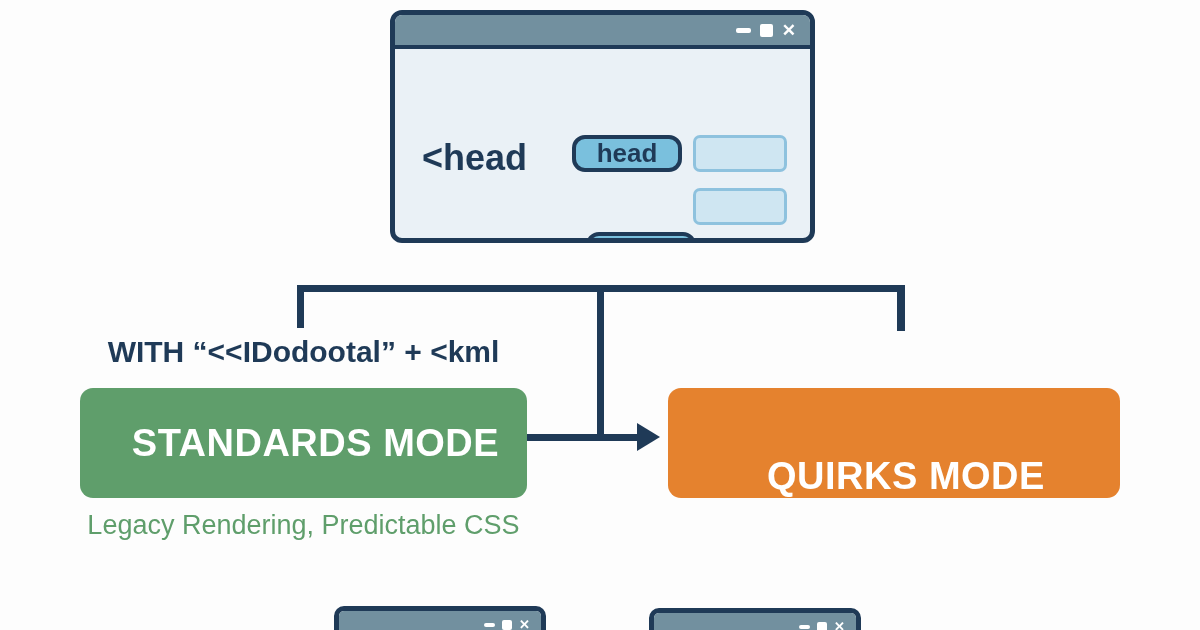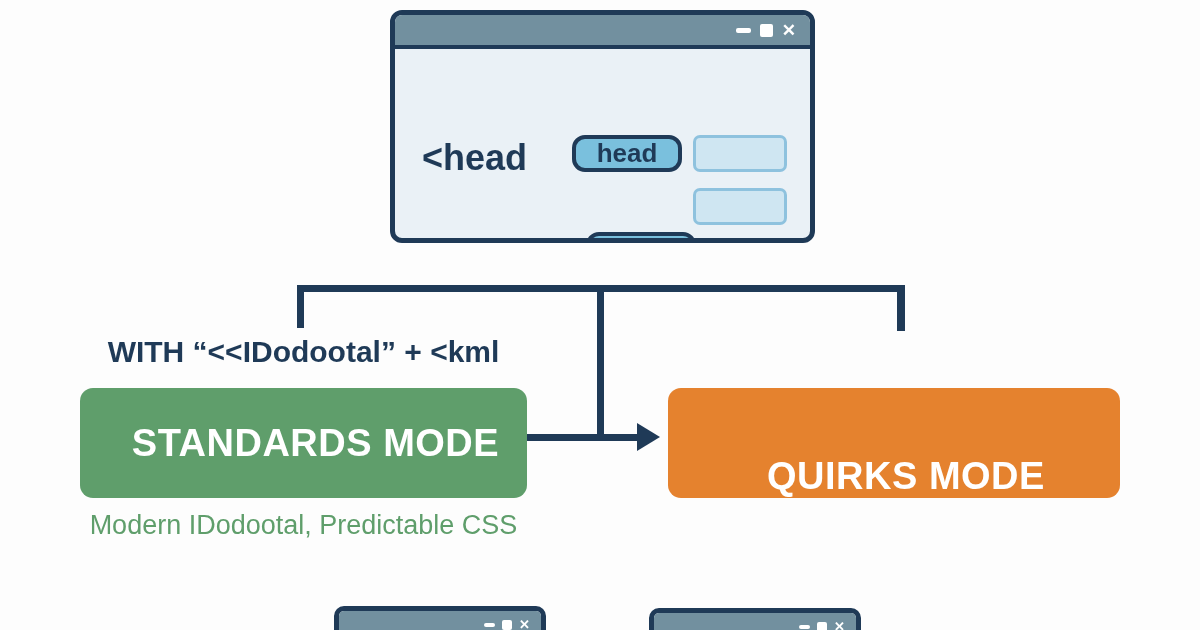--- a/index.html
+++ b/index.html
@@ -100,21 +100,21 @@
   <div class="line stub-left"></div>
   <div class="line stub-right"></div>
   <div class="line line-center"></div>
   <div class="line arrow-shaft"></div>
   <div class="arrow-head"></div>
 
   <div class="condition condition-left">WITH “&lt;&lt;IDodootal” + &lt;kml</div>
   <div class="mode-box mode-standards">
     <span>STANDARDS MODE</span>
   </div>
-  <div class="subtitle subtitle-left">Modern IDodootal, Predictable CSS</div>
+  <div class="subtitle subtitle-left">Legacy Rendering, Predictable CSS</div>
 
   <div class="mode-box mode-quirks">
     <span>QUIRKS MODE</span>
   </div>
 
   <div class="window bottom-window bw-left">
     <div class="titlebar">
       <div class="controls">
         <span class="ctl-min"></span>
         <span class="ctl-max"></span>

